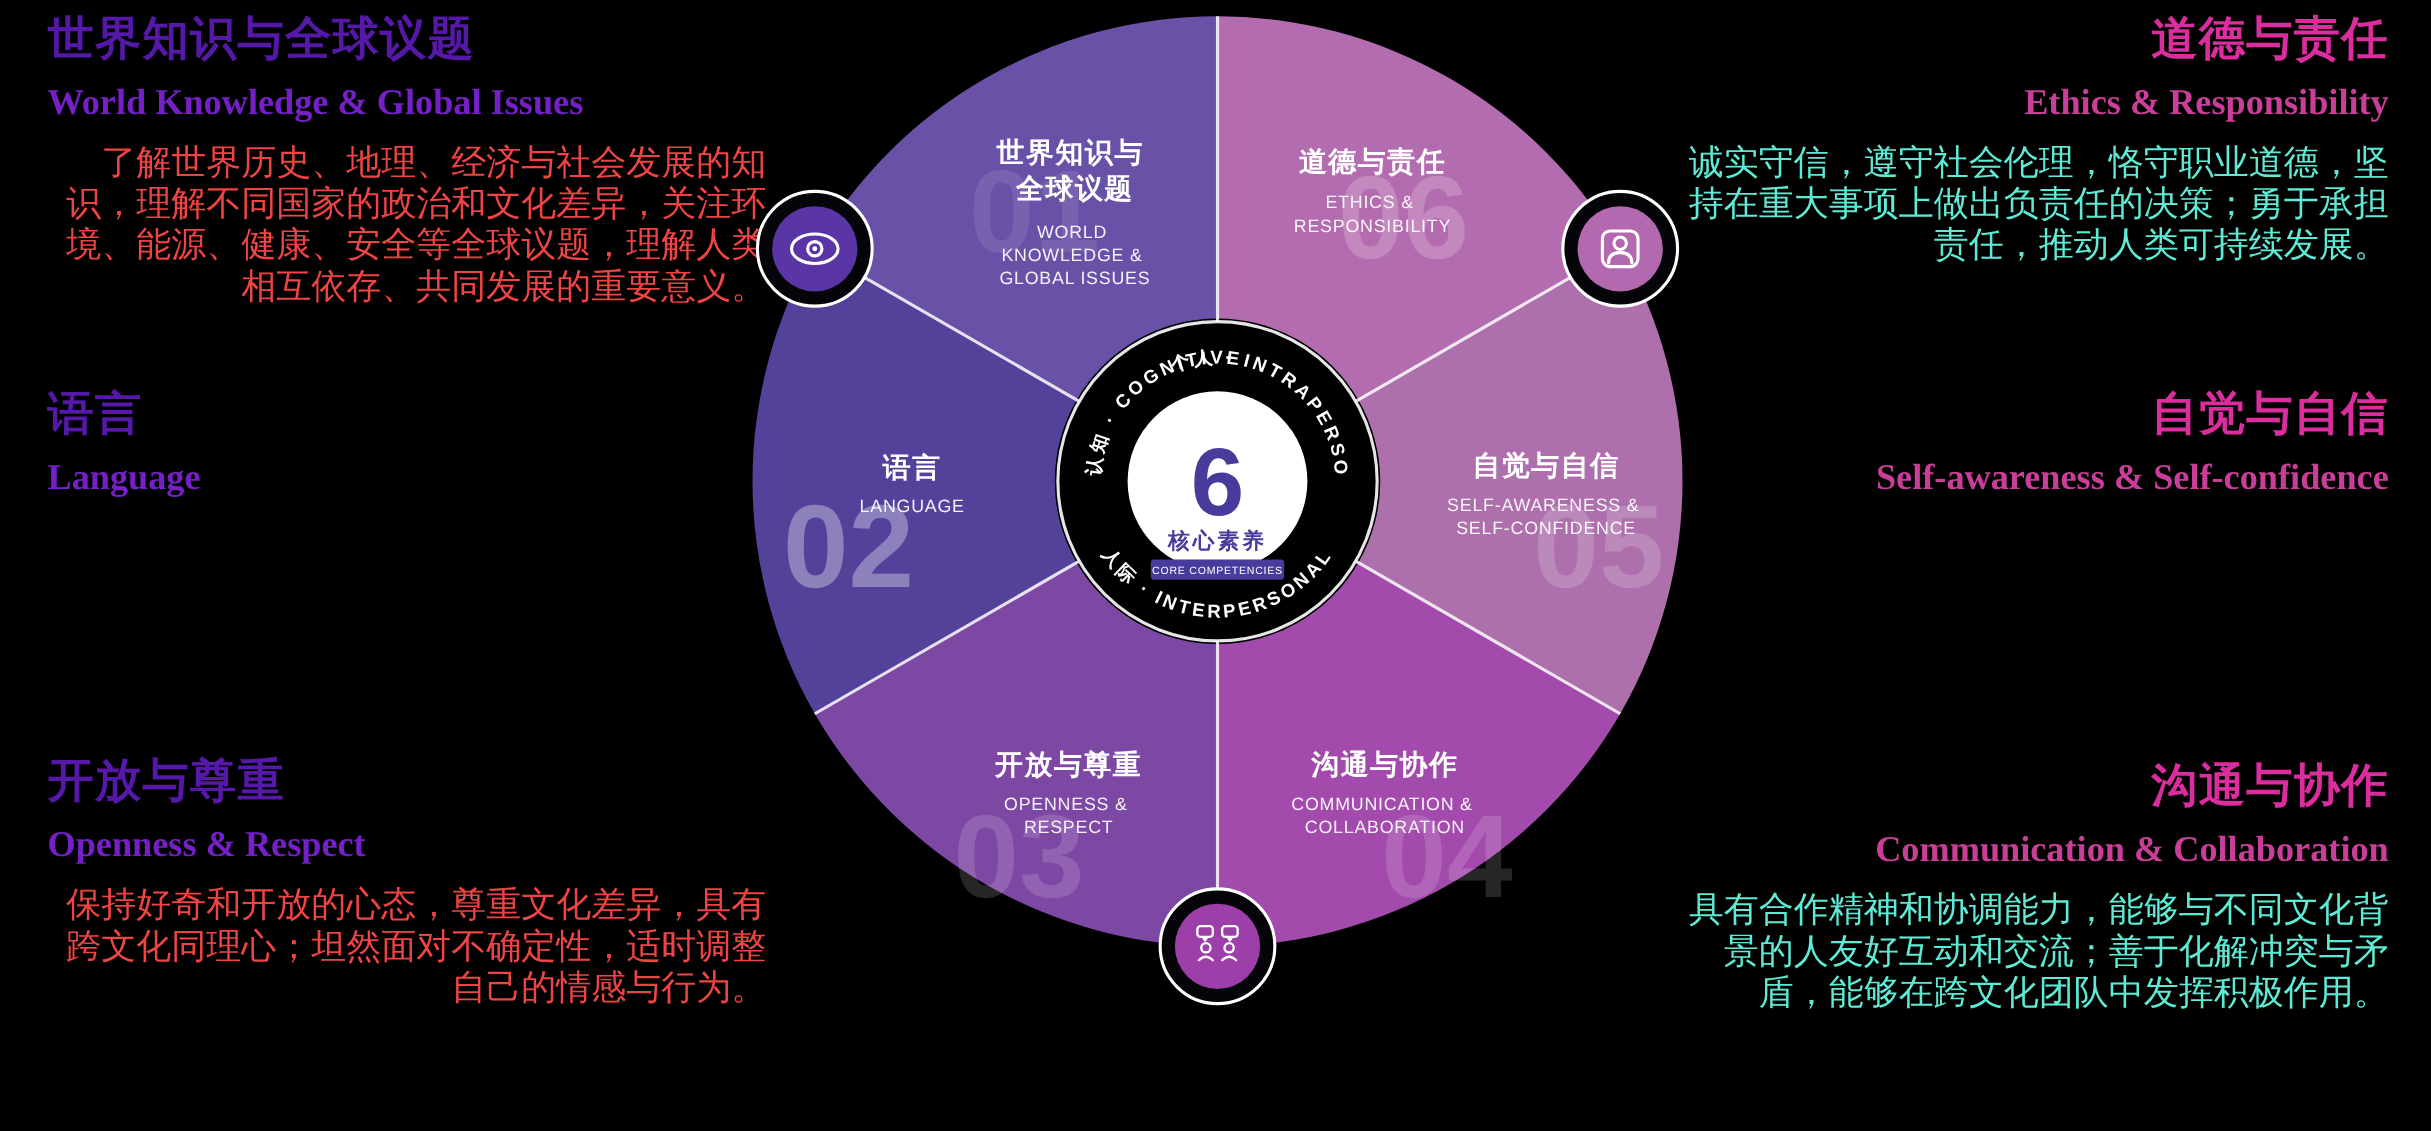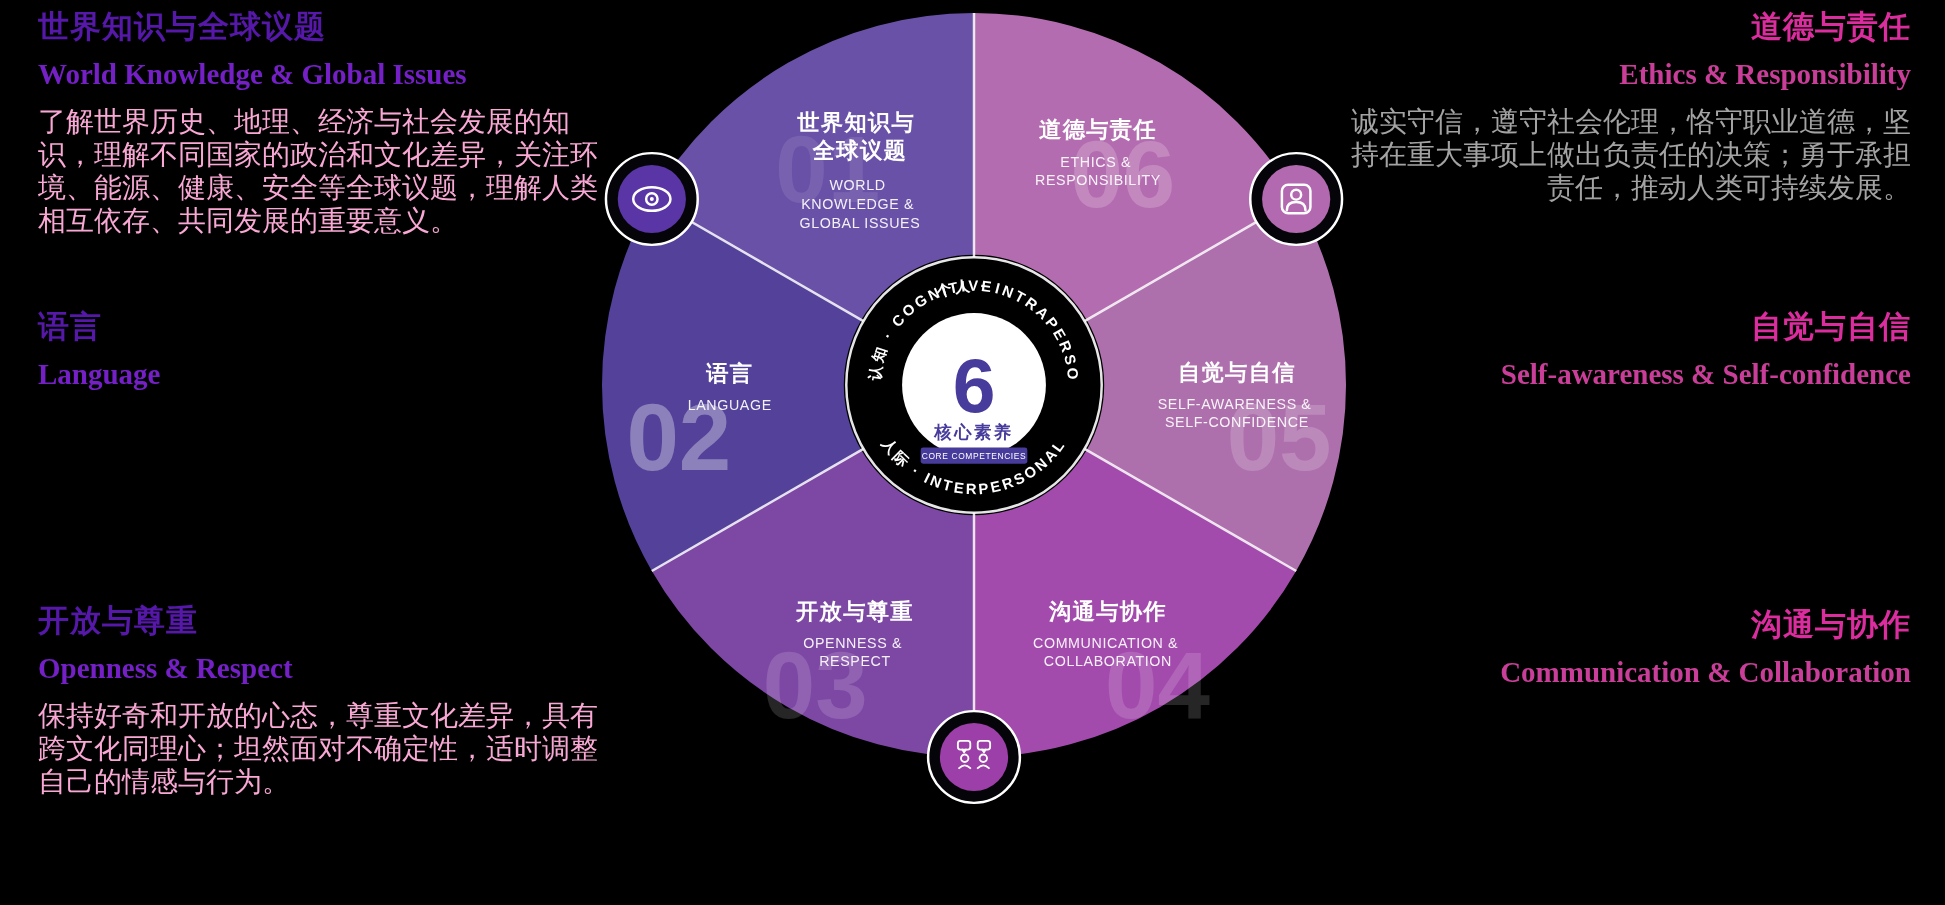--- a/index.html
+++ b/index.html
@@ -5,30 +5,30 @@
   html,body{margin:0;padding:0;background:#000;}
   body{width:1945px;height:905px;position:relative;overflow:hidden;
        font-family:"Liberation Sans",sans-serif;}
   .stage{position:absolute;inset:0;}
 
   
   .panel{position:absolute;top:0;height:100%;}
   .panel.left{left:38px;width:575px;text-align:left;}
   .panel.right{right:34px;width:575px;text-align:right;}
   .block{position:absolute;width:100%;}
-  .blk-zh{font-size:31px;font-weight:700;margin:0 0 10px;letter-spacing:1px;}
+  .blk-zh{font-size:37px;font-weight:700;margin:0 0 10px;letter-spacing:1px;}
   .blk-en{font-size:29px;font-weight:700;margin:0 0 14px;
           font-family:"Liberation Serif",serif;}
   .blk-body{font-size:28px;line-height:1.18;margin:0;}
   .panel.left .blk-zh{color:#5518A8;}
   .panel.left .blk-en{color:#7420C6;}
-  .panel.left .blk-body{color:#f9a8d4;}
+  .panel.left .blk-body{color:#ef4444;text-align:right;}
   .panel.right .blk-zh{color:#DB2D9E;}
   .panel.right .blk-en{color:#C93E98;}
-  .panel.right .blk-body{color:#a3a3a3;}
+  .panel.right .blk-body{color:#5eead4;}
   .panel.left  .b1{top:6px;}  .panel.left  .b2{top:306px;} .panel.left  .b3{top:600px;}
   .panel.right .b1{top:6px;}  .panel.right .b2{top:306px;} .panel.right .b3{top:604px;}
 
   
   .wheel{position:absolute;left:478px;top:-111px;width:992px;height:992px;}
   svg text{font-family:"Liberation Sans",sans-serif;}
   .seg-zh{font-size:18px;font-weight:700;fill:#fff;letter-spacing:1px;}
   .seg-en{font-size:11.5px;fill:#fff;opacity:.92;letter-spacing:.5px;}
   .wm{font-size:76px;font-weight:700;fill:#fff;}
   .ring-text{font-size:12px;font-weight:600;fill:#fff;letter-spacing:2.2px;}
@@ -194,16 +194,17 @@
       <h3 class="blk-en">Ethics &amp; Responsibility</h3>
       <p class="blk-body">诚实守信，遵守社会伦理，恪守职业道德，坚持在重大事项上做出负责任的决策；勇于承担责任，推动人类可持续发展。</p>
     </div>
     <div class="block b2">
       <h2 class="blk-zh">自觉与自信</h2>
       <h3 class="blk-en">Self-awareness &amp; Self-confidence</h3>
     </div>
     <div class="block b3">
       <h2 class="blk-zh">沟通与协作</h2>
       <h3 class="blk-en">Communication &amp; Collaboration</h3>
+      <p class="blk-body">具有合作精神和协调能力，能够与不同文化背景的人友好互动和交流；善于化解冲突与矛盾，能够在跨文化团队中发挥积极作用。</p>
     </div>
   </section>
 
 </div>
 
 </body></html>

